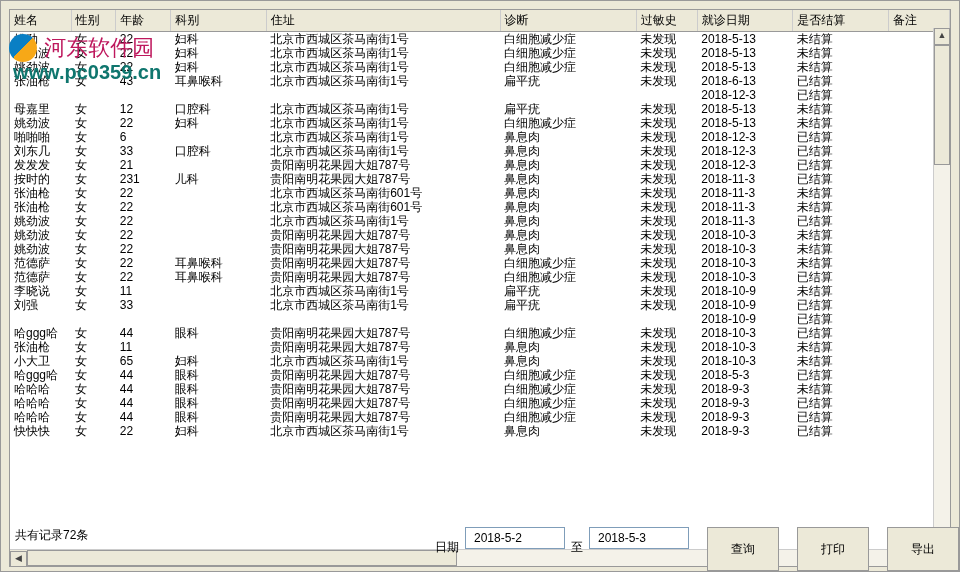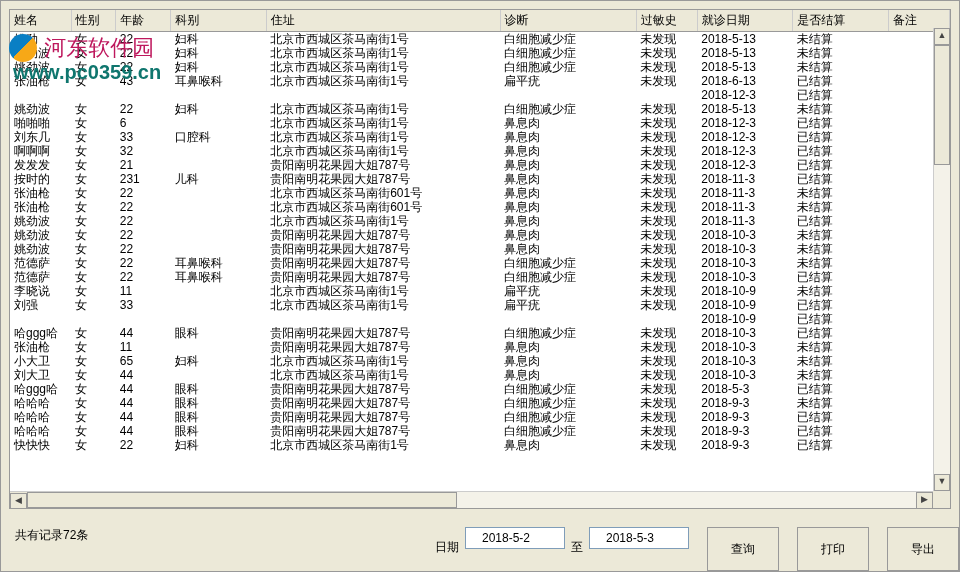--- a/index.html
+++ b/index.html
@@ -1,42 +1,42 @@
 <!DOCTYPE html>
 <html><head>
 <meta charset="utf-8">
 <style>
 *{margin:0;padding:0;box-sizing:border-box;font-family:"SimSun","宋体",sans-serif;font-size:12px}
 body{background:#ece9d8;width:960px;height:572px;overflow:hidden;position:relative;border:1px solid #999}
 .watermark{position:absolute;top:32px;left:8px;z-index:10;pointer-events:none}
 .watermark .logo{display:inline-block;width:28px;height:28px;border-radius:50%;background:linear-gradient(135deg,#0a7fc4 50%,#f7a817 50%);position:relative;vertical-align:middle}
 .watermark .brand{color:#be185d;font-size:22px;font-weight:normal;vertical-align:middle;margin-left:4px}
 .watermark .url{color:#0f766e;font-size:20px;font-weight:bold;display:block;margin-top:-2px;margin-left:4px}
-.table-wrap{position:absolute;top:8px;left:8px;right:8px;height:500px;background:#fff;border:1px solid #999;overflow:hidden}
+.table-wrap{position:absolute;top:8px;left:8px;right:8px;height:558px;background:#fff;border:1px solid #999;overflow:hidden}
 .scroll-area{height:100%;overflow:hidden;position:relative}
 table{width:100%;border-collapse:collapse;table-layout:fixed}
 thead th{background:#ece9d8;border-right:1px solid #ccc;border-bottom:1px solid #999;text-align:left;padding:2px 4px;font-weight:normal;height:18px;position:relative}
 thead th:first-child{border-left:none}
 tbody td{padding:0 4px;height:14px;line-height:14px;white-space:nowrap;overflow:hidden}
 .vscroll{position:absolute;right:0;top:18px;bottom:17px;width:17px;background:#ece9d8;border-left:1px solid #ccc}
 .vscroll .btn{height:17px;background:#ece9d8;border:1px solid #999;text-align:center;line-height:13px;font-size:9px;color:#444}
 .vscroll .track{position:absolute;top:17px;bottom:17px;left:0;right:0;background:#f4f2e9}
 .vscroll .thumb{position:absolute;top:0;left:0;right:0;height:120px;background:#ece9d8;border:1px solid #999}
 .vscroll .dn{position:absolute;bottom:0;left:0;right:0}
 .hscroll{position:absolute;left:0;right:17px;bottom:0;height:17px;background:#ece9d8;border-top:1px solid #ccc}
 .hscroll .btn{width:17px;height:17px;background:#ece9d8;border:1px solid #999;text-align:center;line-height:13px;font-size:9px;color:#444;display:inline-block}
 .hscroll .track{position:absolute;left:17px;right:17px;top:0;bottom:0;background:#f4f2e9}
 .hscroll .thumb{position:absolute;left:0;top:0;bottom:0;width:430px;background:#ece9d8;border:1px solid #999}
 .hscroll .rt{position:absolute;right:0;top:0}
 .corner{position:absolute;right:0;bottom:0;width:17px;height:17px;background:#ece9d8}
 .footer{position:absolute;bottom:12px;left:8px;right:0;height:32px;display:flex;align-items:flex-start}
 .footer .status{flex:0 0 auto;margin-left:6px}
 .footer .spacer{flex:1}
 .footer label{margin:12px 6px}
-.footer input[type=text]{width:100px;height:22px;border:1px solid #7f9db9;padding:0 16px;background:#fff}
+.footer input[type=text]{width:100px;height:22px;border:1px solid #7f9db9;padding:0 8px;background:#fff}
 .footer button{width:72px;height:44px;margin-left:18px;background:#ece9d8;border:1px solid #999;cursor:pointer}
 .col-name{width:60px}.col-sex{width:44px}.col-age{width:54px}.col-dept{width:94px}.col-addr{width:230px}.col-diag{width:134px}.col-allergy{width:60px}.col-date{width:94px}.col-settle{width:94px}.col-remark{width:60px}
 </style>
 </head>
 <body>
 
 <div class="watermark">
   <span class="logo"></span>
   <span class="brand">河东软件园</span>
   <span class="url">www.pc0359.cn</span>
@@ -126,20 +126,32 @@
             <td></td>
             <td></td>
             <td></td>
             <td></td>
             <td></td>
             <td>2018-12-3</td>
             <td>已结算</td>
             <td></td>
           </tr>
           <tr>
+            <td>母嘉里</td>
+            <td>女</td>
+            <td>12</td>
+            <td>口腔科</td>
+            <td>北京市西城区茶马南街1号</td>
+            <td>扁平疣</td>
+            <td>未发现</td>
+            <td>2018-5-13</td>
+            <td>未结算</td>
+            <td></td>
+          </tr>
+          <tr>
             <td>姚劲波</td>
             <td>女</td>
             <td>22</td>
             <td>妇科</td>
             <td>北京市西城区茶马南街1号</td>
             <td>白细胞减少症</td>
             <td>未发现</td>
             <td>2018-5-13</td>
             <td>未结算</td>
             <td></td>
@@ -162,32 +174,20 @@
             <td>33</td>
             <td>口腔科</td>
             <td>北京市西城区茶马南街1号</td>
             <td>鼻息肉</td>
             <td>未发现</td>
             <td>2018-12-3</td>
             <td>已结算</td>
             <td></td>
           </tr>
           <tr>
-            <td>啊啊啊</td>
-            <td>女</td>
-            <td>32</td>
-            <td></td>
-            <td>北京市西城区茶马南街1号</td>
-            <td>鼻息肉</td>
-            <td>未发现</td>
-            <td>2018-12-3</td>
-            <td>已结算</td>
-            <td></td>
-          </tr>
-          <tr>
             <td>发发发</td>
             <td>女</td>
             <td>21</td>
             <td></td>
             <td>贵阳南明花果园大姐787号</td>
             <td>鼻息肉</td>
             <td>未发现</td>
             <td>2018-12-3</td>
             <td>已结算</td>
             <td></td>
@@ -346,32 +346,20 @@
             <td>未发现</td>
             <td>2018-10-3</td>
             <td>未结算</td>
             <td></td>
           </tr>
           <tr>
             <td>小大卫</td>
             <td>女</td>
             <td>65</td>
             <td>妇科</td>
-            <td>北京市西城区茶马南街1号</td>
-            <td>鼻息肉</td>
-            <td>未发现</td>
-            <td>2018-10-3</td>
-            <td>未结算</td>
-            <td></td>
-          </tr>
-          <tr>
-            <td>刘大卫</td>
-            <td>女</td>
-            <td>44</td>
-            <td></td>
             <td>北京市西城区茶马南街1号</td>
             <td>鼻息肉</td>
             <td>未发现</td>
             <td>2018-10-3</td>
             <td>未结算</td>
             <td></td>
           </tr>
           <tr>
             <td>哈ggg哈</td>
             <td>女</td>

